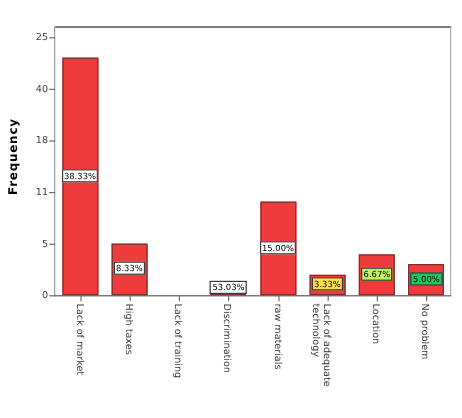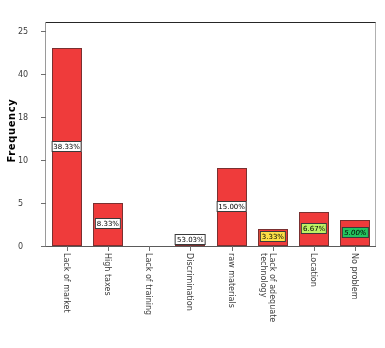--- a/index.html
+++ b/index.html
@@ -53,20 +53,21 @@
     position: absolute;
     left: 41px;
     width: 5px;
     height: 1px;
     background: #6e6e6e;
   }
   .y-tick-label-wrap {
     position: absolute;
     left: 18px;
     width: 22px;
+    text-align: right;
     font-size: 8px;
     color: #3b3b3b;
     transform: translateY(-50%);
     white-space: nowrap;
   }
 
   
   .plot-frame {
     position: absolute;
     left: 46px;
@@ -161,21 +162,21 @@
   <div class="y-axis"></div>
 
   <div class="x-axis"></div>
 
   <div id="y-ticks">
       <div class="y-tick" style="top: 246px;"></div>
       <div class="y-tick-label-wrap" style="top: 246px;">0</div>
       <div class="y-tick" style="top: 202.923px;"></div>
       <div class="y-tick-label-wrap" style="top: 202.923px;">5</div>
       <div class="y-tick" style="top: 159.846px;"></div>
-      <div class="y-tick-label-wrap" style="top: 159.846px;">10</div>
+      <div class="y-tick-label-wrap" style="top: 159.846px;">11</div>
       <div class="y-tick" style="top: 116.769px;"></div>
       <div class="y-tick-label-wrap" style="top: 116.769px;">18</div>
       <div class="y-tick" style="top: 73.6923px;"></div>
       <div class="y-tick-label-wrap" style="top: 73.6923px;">40</div>
       <div class="y-tick" style="top: 30.6154px;"></div>
       <div class="y-tick-label-wrap" style="top: 30.6154px;">25</div>
     </div>
 
   <div class="bars-layer" id="bars-layer">
       <div class="bar-slot" style="left: 0px; width: 41.25px;">
@@ -197,21 +198,21 @@
       <div class="bar-slot" style="left: 206.25px; width: 41.25px;">
         <div class="bar" title="Lack of adequate technology: 2" style="height: 17.2308px; background: rgb(239, 59, 59); border-color: rgb(122, 48, 48);"></div>
         <div class="bar-label" style="background: #fde047; border-color: rgb(58, 58, 58); bottom: 3.61538px;">3.33%</div>
       </div>
       <div class="bar-slot" style="left: 247.5px; width: 41.25px;">
         <div class="bar" title="Location: 4" style="height: 34.4615px; background: rgb(239, 59, 59); border-color: rgb(122, 48, 48);"></div>
         <div class="bar-label" style="background: #bef264; border-color: rgb(58, 58, 58); bottom: 12.2308px;">6.67%</div>
       </div>
       <div class="bar-slot" style="left: 288.75px; width: 41.25px;">
         <div class="bar" title="No problem: 3" style="height: 25.8462px; background: rgb(239, 59, 59); border-color: rgb(122, 48, 48);"></div>
-        <div class="bar-label" style="background: #22c55e; border-color: rgb(58, 58, 58); bottom: 7.92308px; font-style: italic;">5.00%</div>
+        <div class="bar-label" style="background: #22c55e; border-color: rgb(58, 58, 58); bottom: 7.92308px;">5.00%</div>
       </div>
     </div>
 
   <div id="x-ticks">
       <div class="x-tick" style="left: 66.625px;"></div>
       <div class="x-tick" style="left: 107.875px;"></div>
       <div class="x-tick" style="left: 149.125px;"></div>
       <div class="x-tick" style="left: 190.375px;"></div>
       <div class="x-tick" style="left: 231.625px;"></div>
       <div class="x-tick" style="left: 272.875px;"></div>

